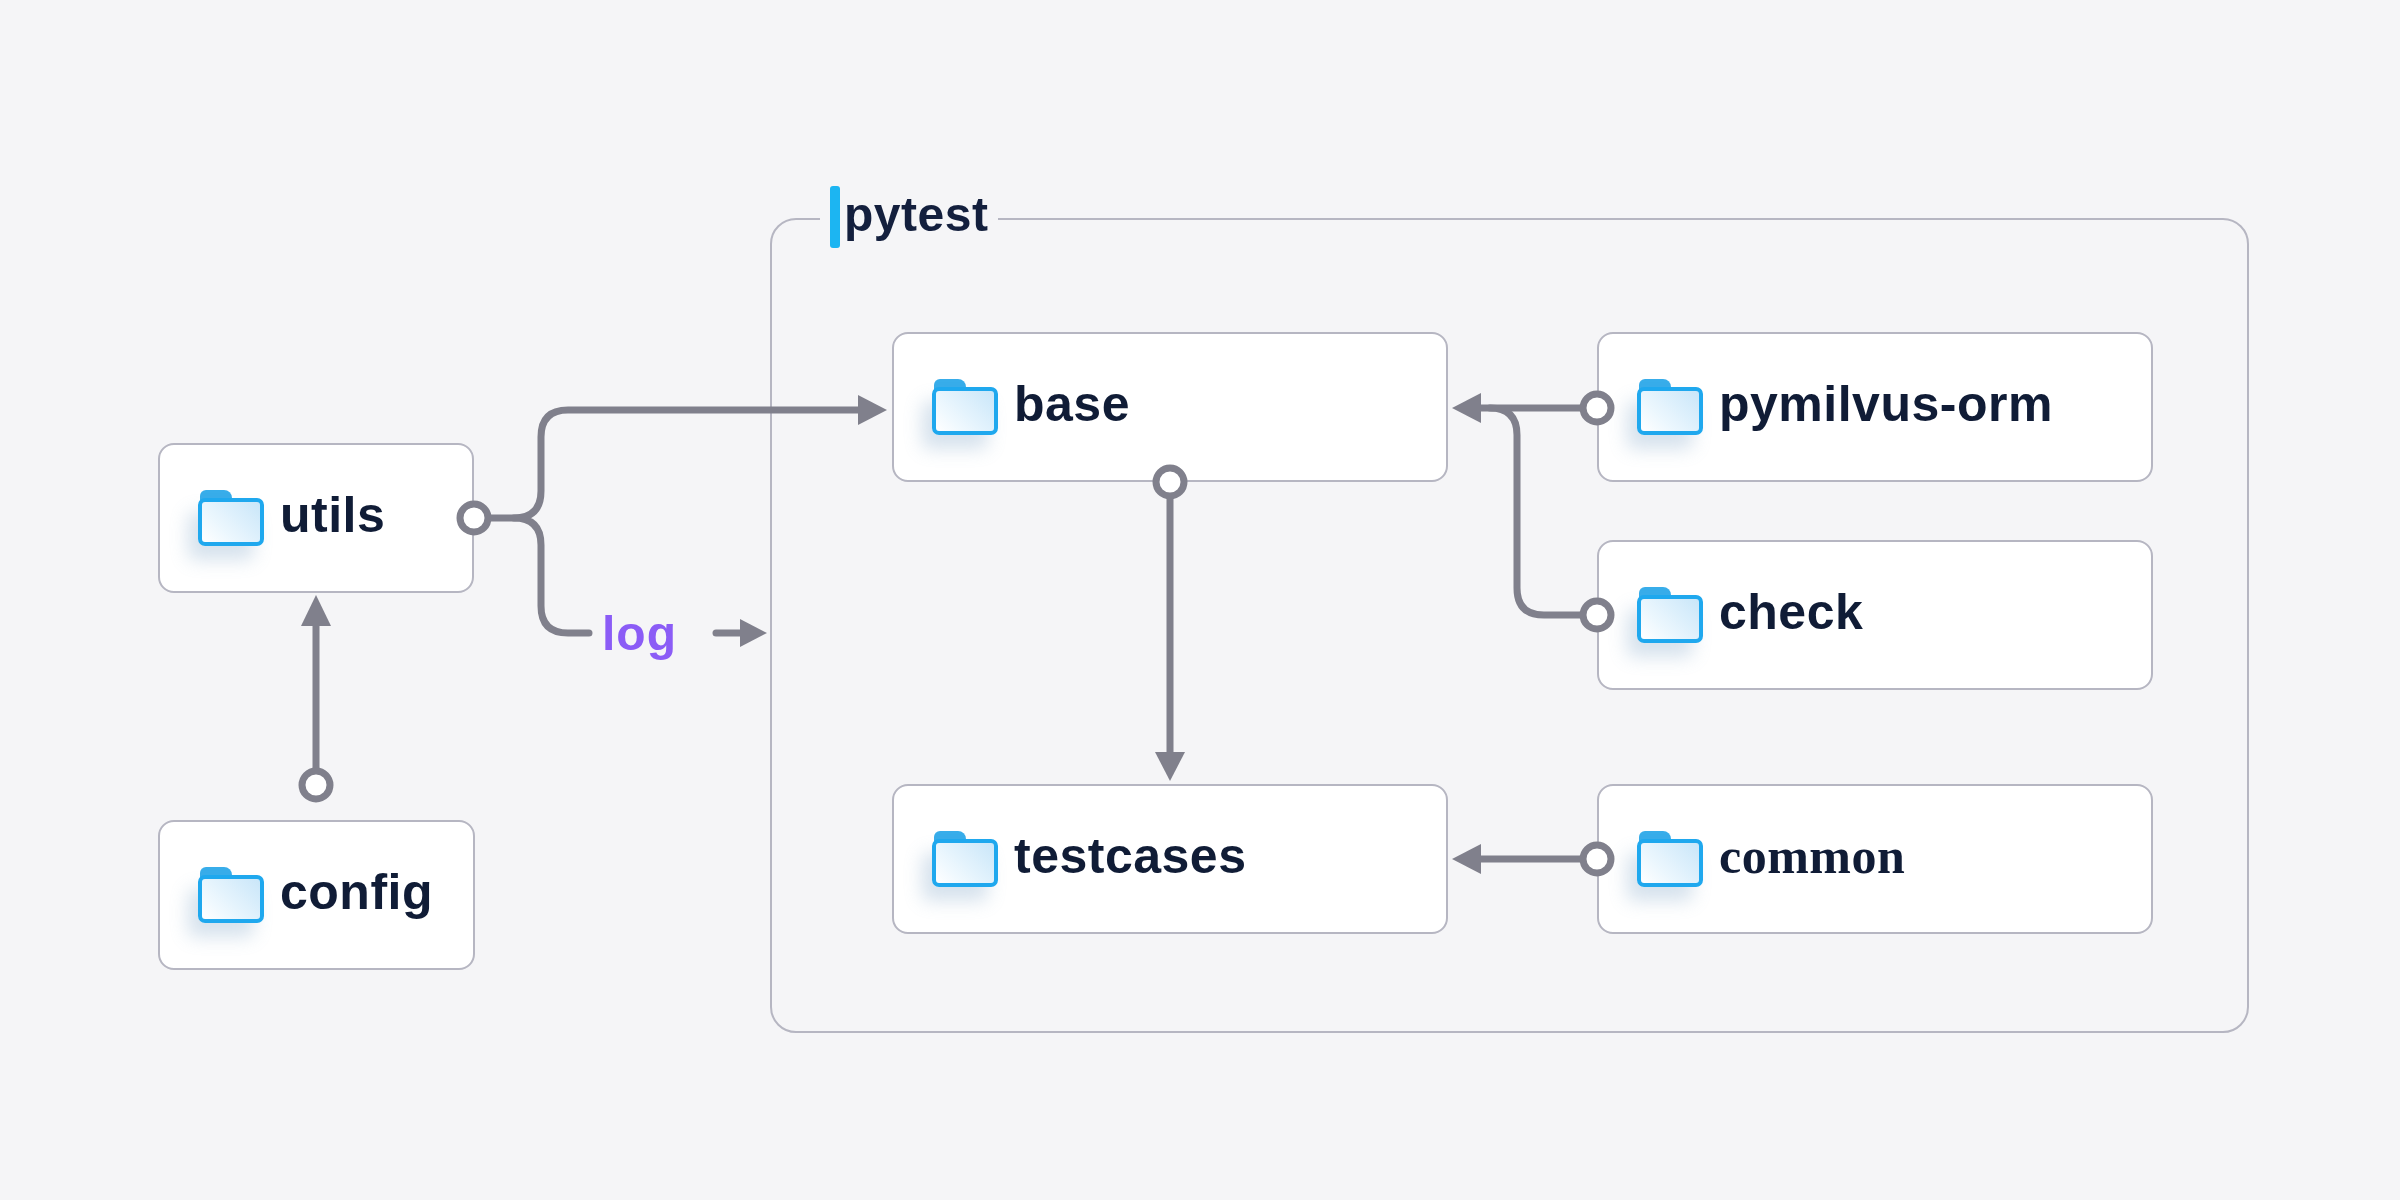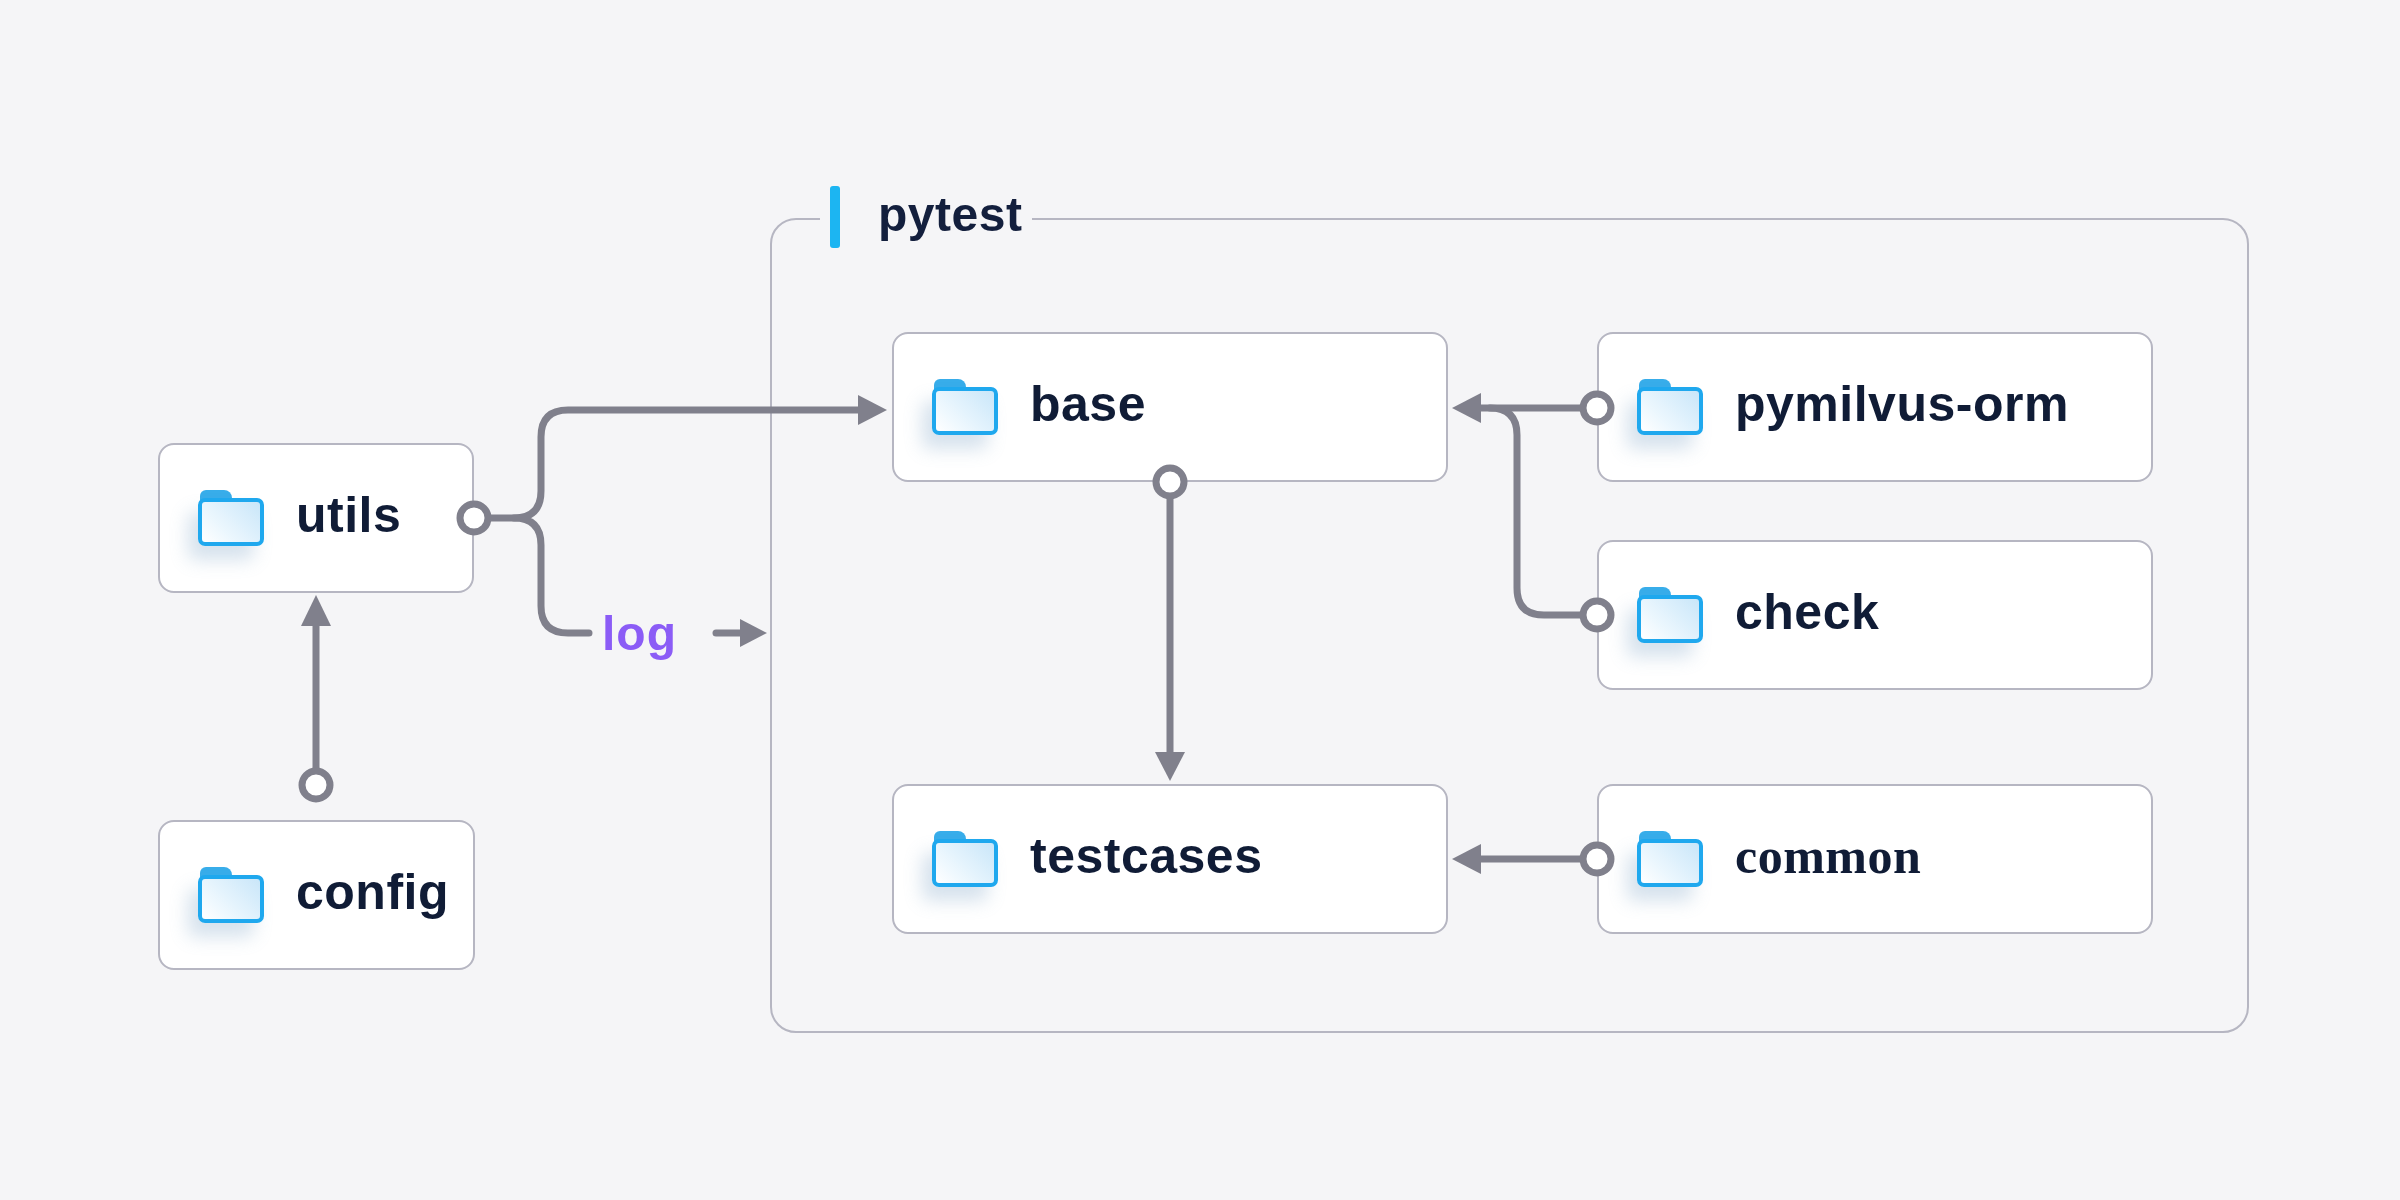--- a/index.html
+++ b/index.html
@@ -8,35 +8,35 @@
     background:#f5f5f7;overflow:hidden;
     font-family:"Liberation Sans", sans-serif;
   }
   
   .group-box{
     position:absolute;left:770px;top:218px;width:1475px;height:811px;
     border:2.5px solid #b6b6c2;border-radius:26px;background:transparent;
   }
   .group-label{
     position:absolute;left:820px;top:182px;height:70px;
-    display:flex;align-items:center;gap:38px;
+    display:flex;align-items:center;gap:4px;
     background:#f5f5f7;padding:0 10px;z-index:3;
   }
   .group-label .bar{
     width:10px;height:62px;background:#1cb5f2;border-radius:3px;flex:0 0 auto;
   }
   .group-label .gtext{
     font-size:48px;font-weight:700;color:#131f3d;letter-spacing:.5px;line-height:1;
     padding-bottom:4px;
   }
   
   .node{
     position:absolute;height:150px;box-sizing:border-box;
     background:#ffffff;border:2.5px solid #b6b6c2;border-radius:16px;
-    display:flex;align-items:center;padding-left:38px;gap:32px;z-index:2;
+    display:flex;align-items:center;padding-left:38px;gap:16px;z-index:2;
   }
   .n-utils    {left:158px; top:443px; width:316px;}
   .n-config   {left:158px; top:820px; width:317px;}
   .n-base     {left:892px; top:332px; width:556px;}
   .n-testcases{left:892px; top:784px; width:556px;}
   .n-pymilvus {left:1597px;top:332px; width:556px;}
   .n-check    {left:1597px;top:540px; width:556px;align-items:center;}
   .n-common   {left:1597px;top:784px; width:556px;font-family:Liberation Serif, serif;}
   .node .nlabel{
     font-size:50px;font-weight:700;color:#101c36;letter-spacing:.5px;line-height:1;

